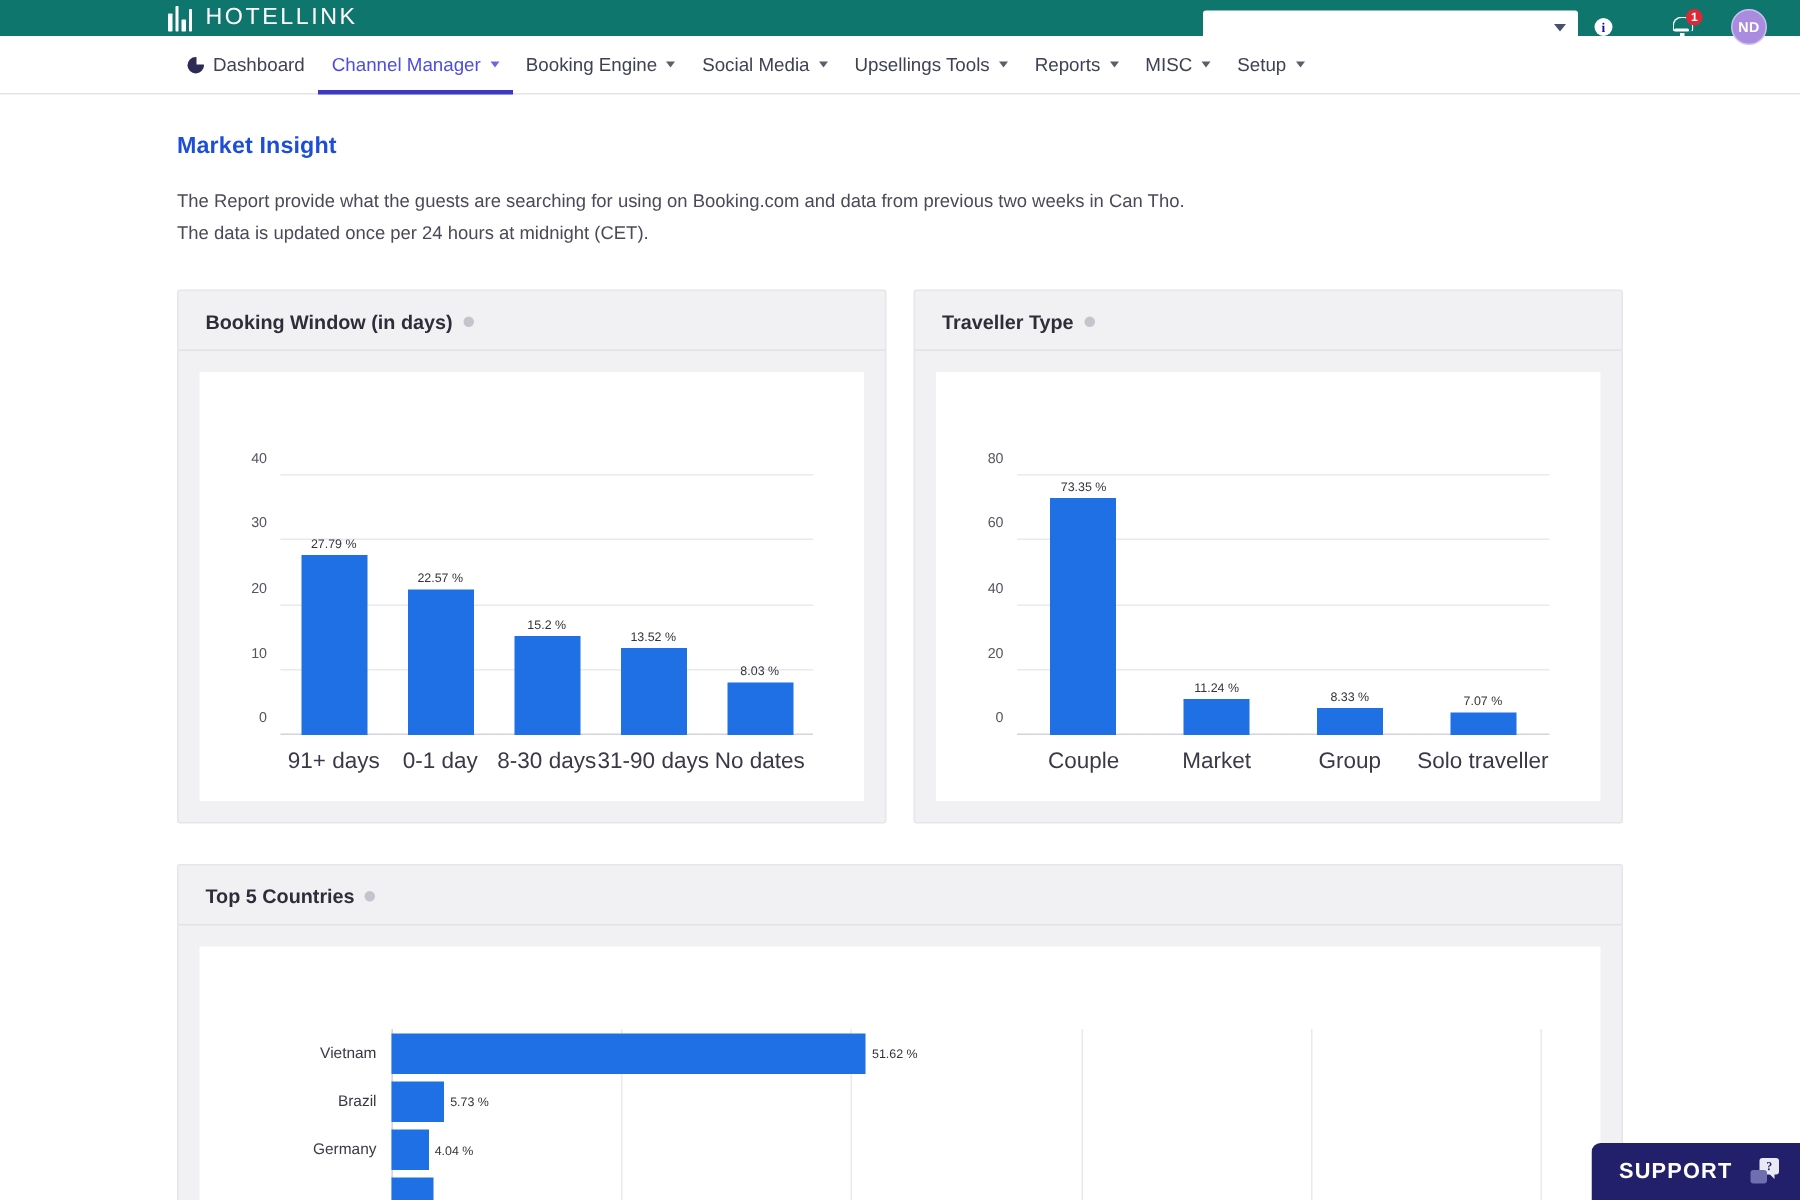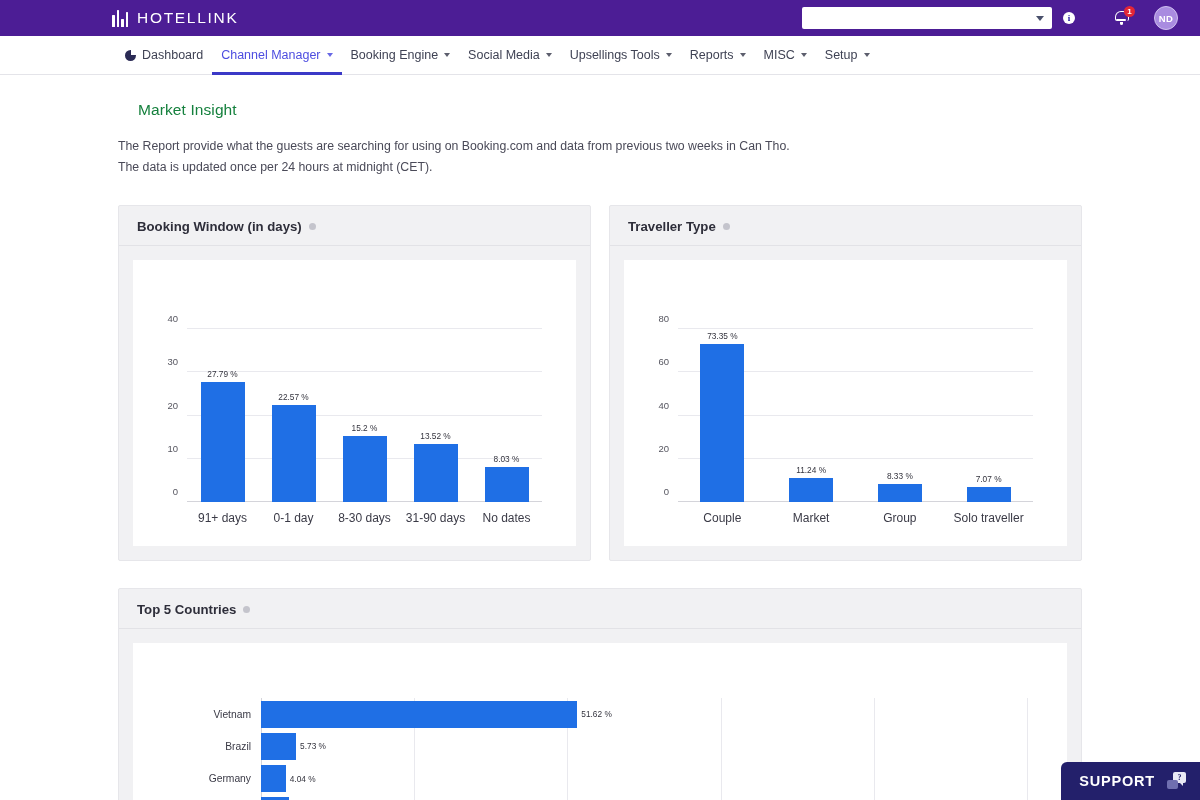--- a/index.html
+++ b/index.html
@@ -5,21 +5,21 @@
   * { box-sizing: border-box; margin: 0; padding: 0; }
   html, body {
     width: 1200px; height: 800px;
     font-family: "Liberation Sans", sans-serif;
     background: #ffffff;
     overflow: hidden;
   }
 
   
   .topbar {
-    height: 36px; background: #4c1d95;
+    height: 24px; background: #0f766e;
     display: flex; align-items: center;
     position: relative;
   }
   .logo-wrap { display: flex; align-items: center; margin-left: 112px; gap: 9px; }
   .logo-mark { display: flex; align-items: flex-end; gap: 2px; height: 17px; }
   .logo-mark i { display:block; width: 2.5px; background: #fff; border-radius: .5px; }
   .logo-mark i:nth-child(1){ height: 12px; }
   .logo-mark i:nth-child(2){ height: 17px; }
   .logo-mark i:nth-child(3){ height: 8px;  }
   .logo-mark i:nth-child(4){ height: 15px; }
@@ -103,22 +103,22 @@
   }
   .pie-icon::after{
     content:""; position:absolute; right:-0.5px; top:-0.5px;
     width:6px;height:6px;background:#fff;
     border-radius:0 6px 0 0;
   }
 
   
   .content { padding: 0 118px; }
   .page-title {
-    font-size: 15.5px; font-weight: 400; color: #15803d;
-    margin-top: 26px; letter-spacing: .1px; margin-left: 20px;
+    font-size: 15.5px; font-weight: 700; color: #1d4ed8;
+    margin-top: 26px; letter-spacing: .1px;
   }
   .page-desc { margin-top: 17px; }
   .page-desc p { font-size: 12.3px; color: #4a4a58; line-height: 21px; }
 
   .row { display: flex; gap: 18px; margin-top: 27px; }
   .card {
     background: #f1f1f3; border: 1px solid #e6e6ea; flex: 1;
     border-radius: 2px;
   }
   .card-head {
@@ -154,21 +154,21 @@
     position: absolute; inset: 0; display: flex; align-items: flex-end;
   }
   .vc-col { flex: 1; display: flex; flex-direction: column;
             align-items: center; justify-content: flex-end; height: 100%;
             position: relative; }
   .vc-bar { width: 44px; background: #1f6fe5; }
   .vc-val {
     position: absolute; font-size: 8.3px; color: #33333d; white-space: nowrap;
   }
   .vc-cat {
-    position: absolute; top: calc(100% + 9px); font-size: 12px;
+    position: absolute; top: calc(100% + 9px); font-size: 15px;
     color: #3a3a46; white-space: nowrap;
   }
 
   
   .hchart { position: absolute; inset: 0; }
   .hc-plot {
     position: absolute; left: 128px; right: 40px; top: 55px; bottom: 8px;
   }
   .hc-vline {
     position: absolute; top: 0; bottom: 0; width: 1px; background: #e9e9ee;

